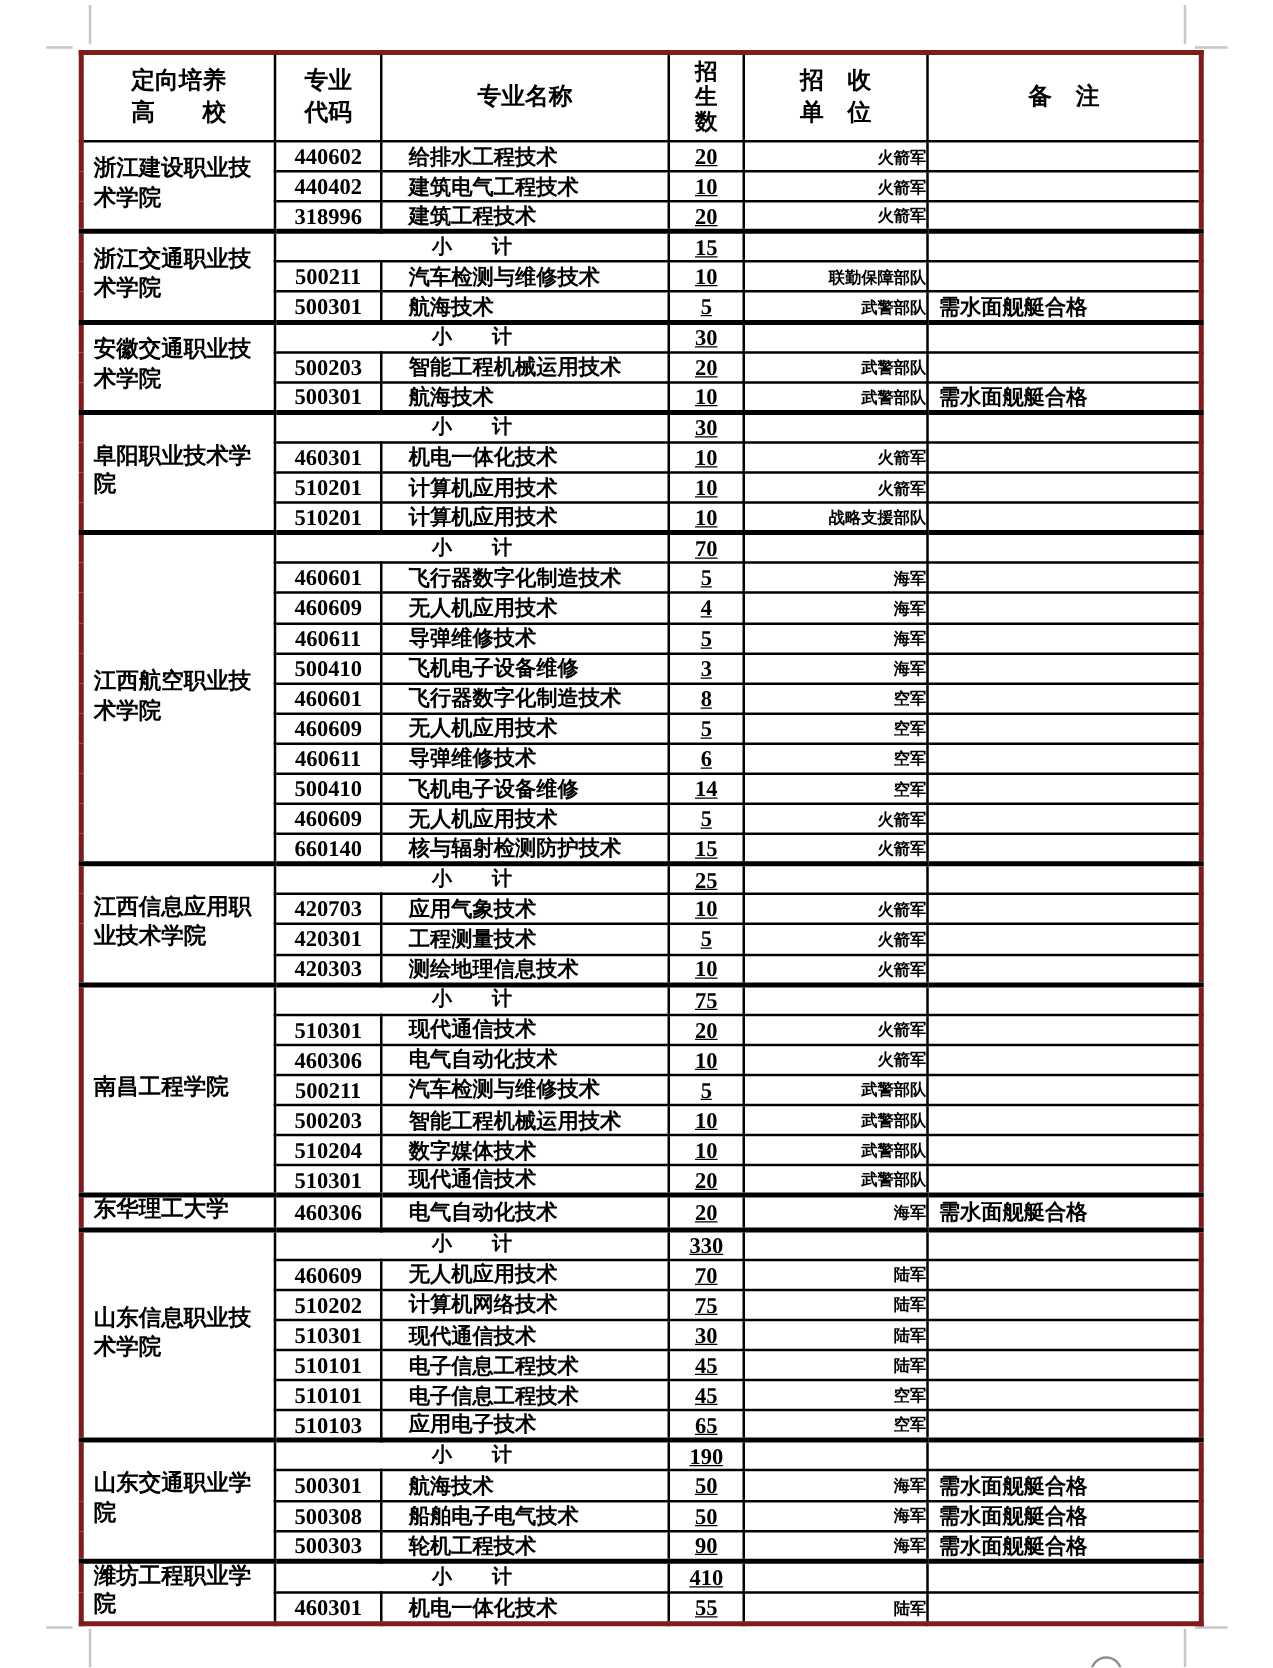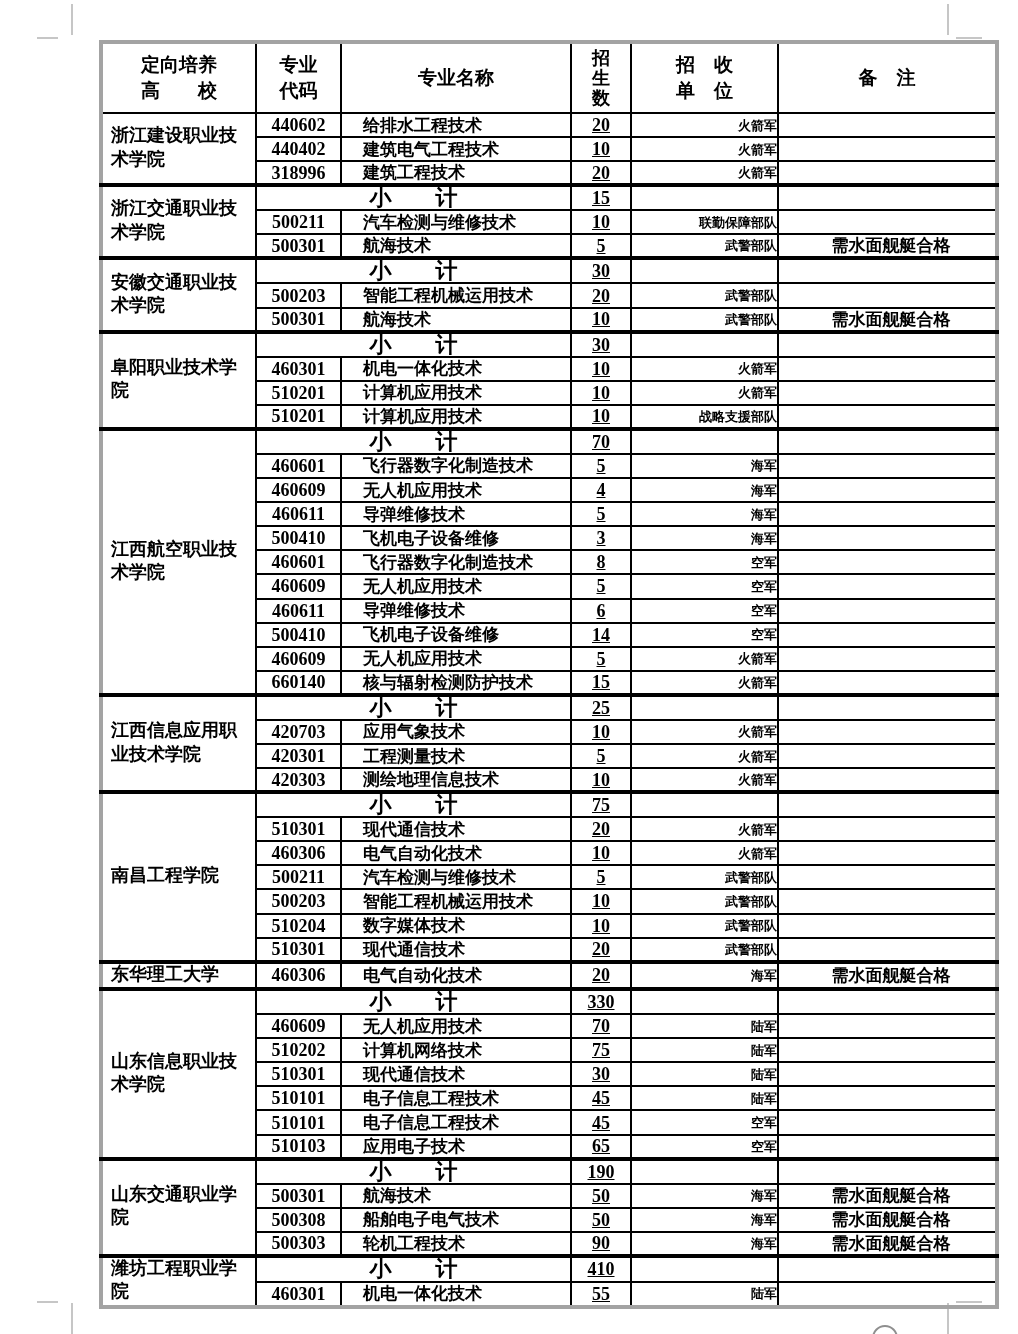--- a/index.html
+++ b/index.html
@@ -7,22 +7,21 @@
     position:relative; width:1018px; height:1334px;
     background:#ffffff; overflow:hidden;
     font-family:"Liberation Serif", serif; font-weight:bold; color:#000;
   }
   
   .crop { position:absolute; background:#c6c6c6; }
   
   .doc-table {
     position:absolute; left:63px; top:40px; width:896px;
     border-collapse:collapse; table-layout:fixed;
-    border:4px solid #a3a3a3;
-    margin-left:36px;
+    border:4px solid #7f1d1d;
   }
   .doc-table th, .doc-table td {
     border:2px solid #000; padding:0; overflow:hidden;
     vertical-align:middle;
   }
   thead tr { height:71px; }
   thead th {
     border-bottom:3px solid #000;
     font-family:"DejaVu Sans","Liberation Sans",sans-serif;
     font-size:19px; font-weight:bold; text-align:center;
@@ -32,22 +31,22 @@
   tbody tr { height:24.1px; }
   tbody tr.group-start td { border-top:4px solid #000; }
   td.college {
     font-family:Liberation Mono, monospace;
     font-size:18px; text-align:left; padding:0 4px 0 8px; line-height:1.3;
   }
   td.code   { font-size:18px; text-align:center; line-height:1; }
   td.name   { font-size:17px; text-align:left; padding-left:21px; line-height:1; }
   td.count  { font-size:18px; text-align:center; line-height:1;text-decoration:underline; }
   td.unit   { font-size:13px; text-align:right; line-height:1; }
-  td.remark { font-size:17px; text-align:center; padding-left:8px; line-height:1; }
-  td.subtotal { font-size:22px; text-align:center; line-height:1; white-space:pre; }
+  td.remark { font-size:17px; text-align:left; padding-left:8px; line-height:1; }
+  td.subtotal { font-size:16px; text-align:center; line-height:1; white-space:pre; }
   
   .page-circle {
     position:absolute; left:872px; top:1325px; width:22px; height:22px;
     border:2px solid #8f8f8f; border-radius:50%; background:transparent;
   }
 </style>
 </head>
 <body>
 
 <div class="page">

